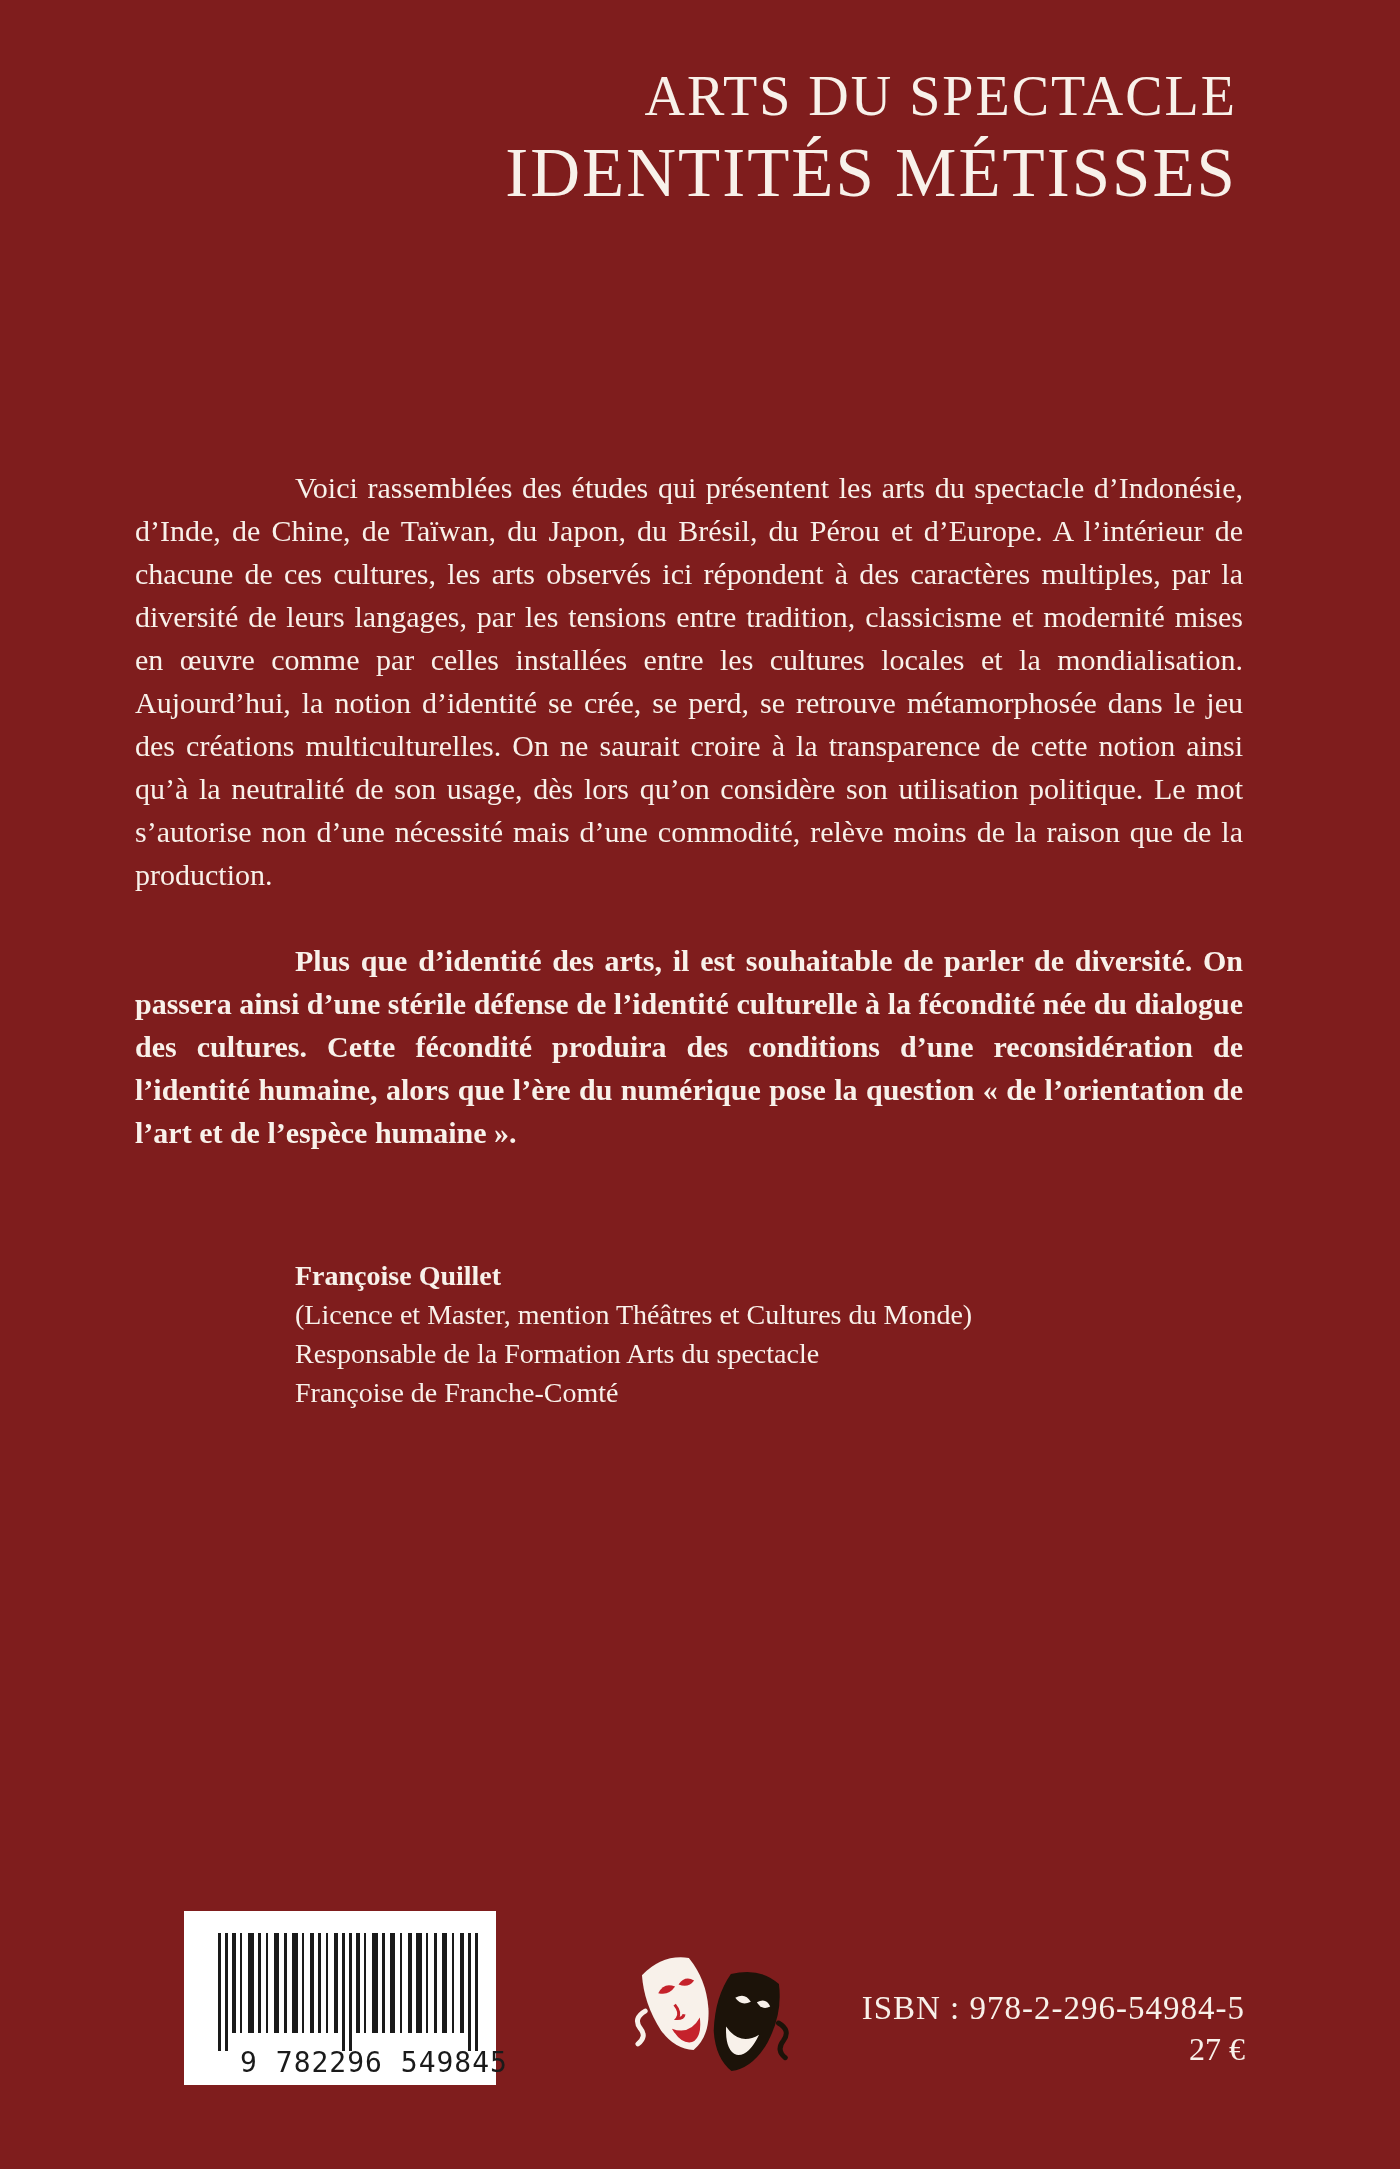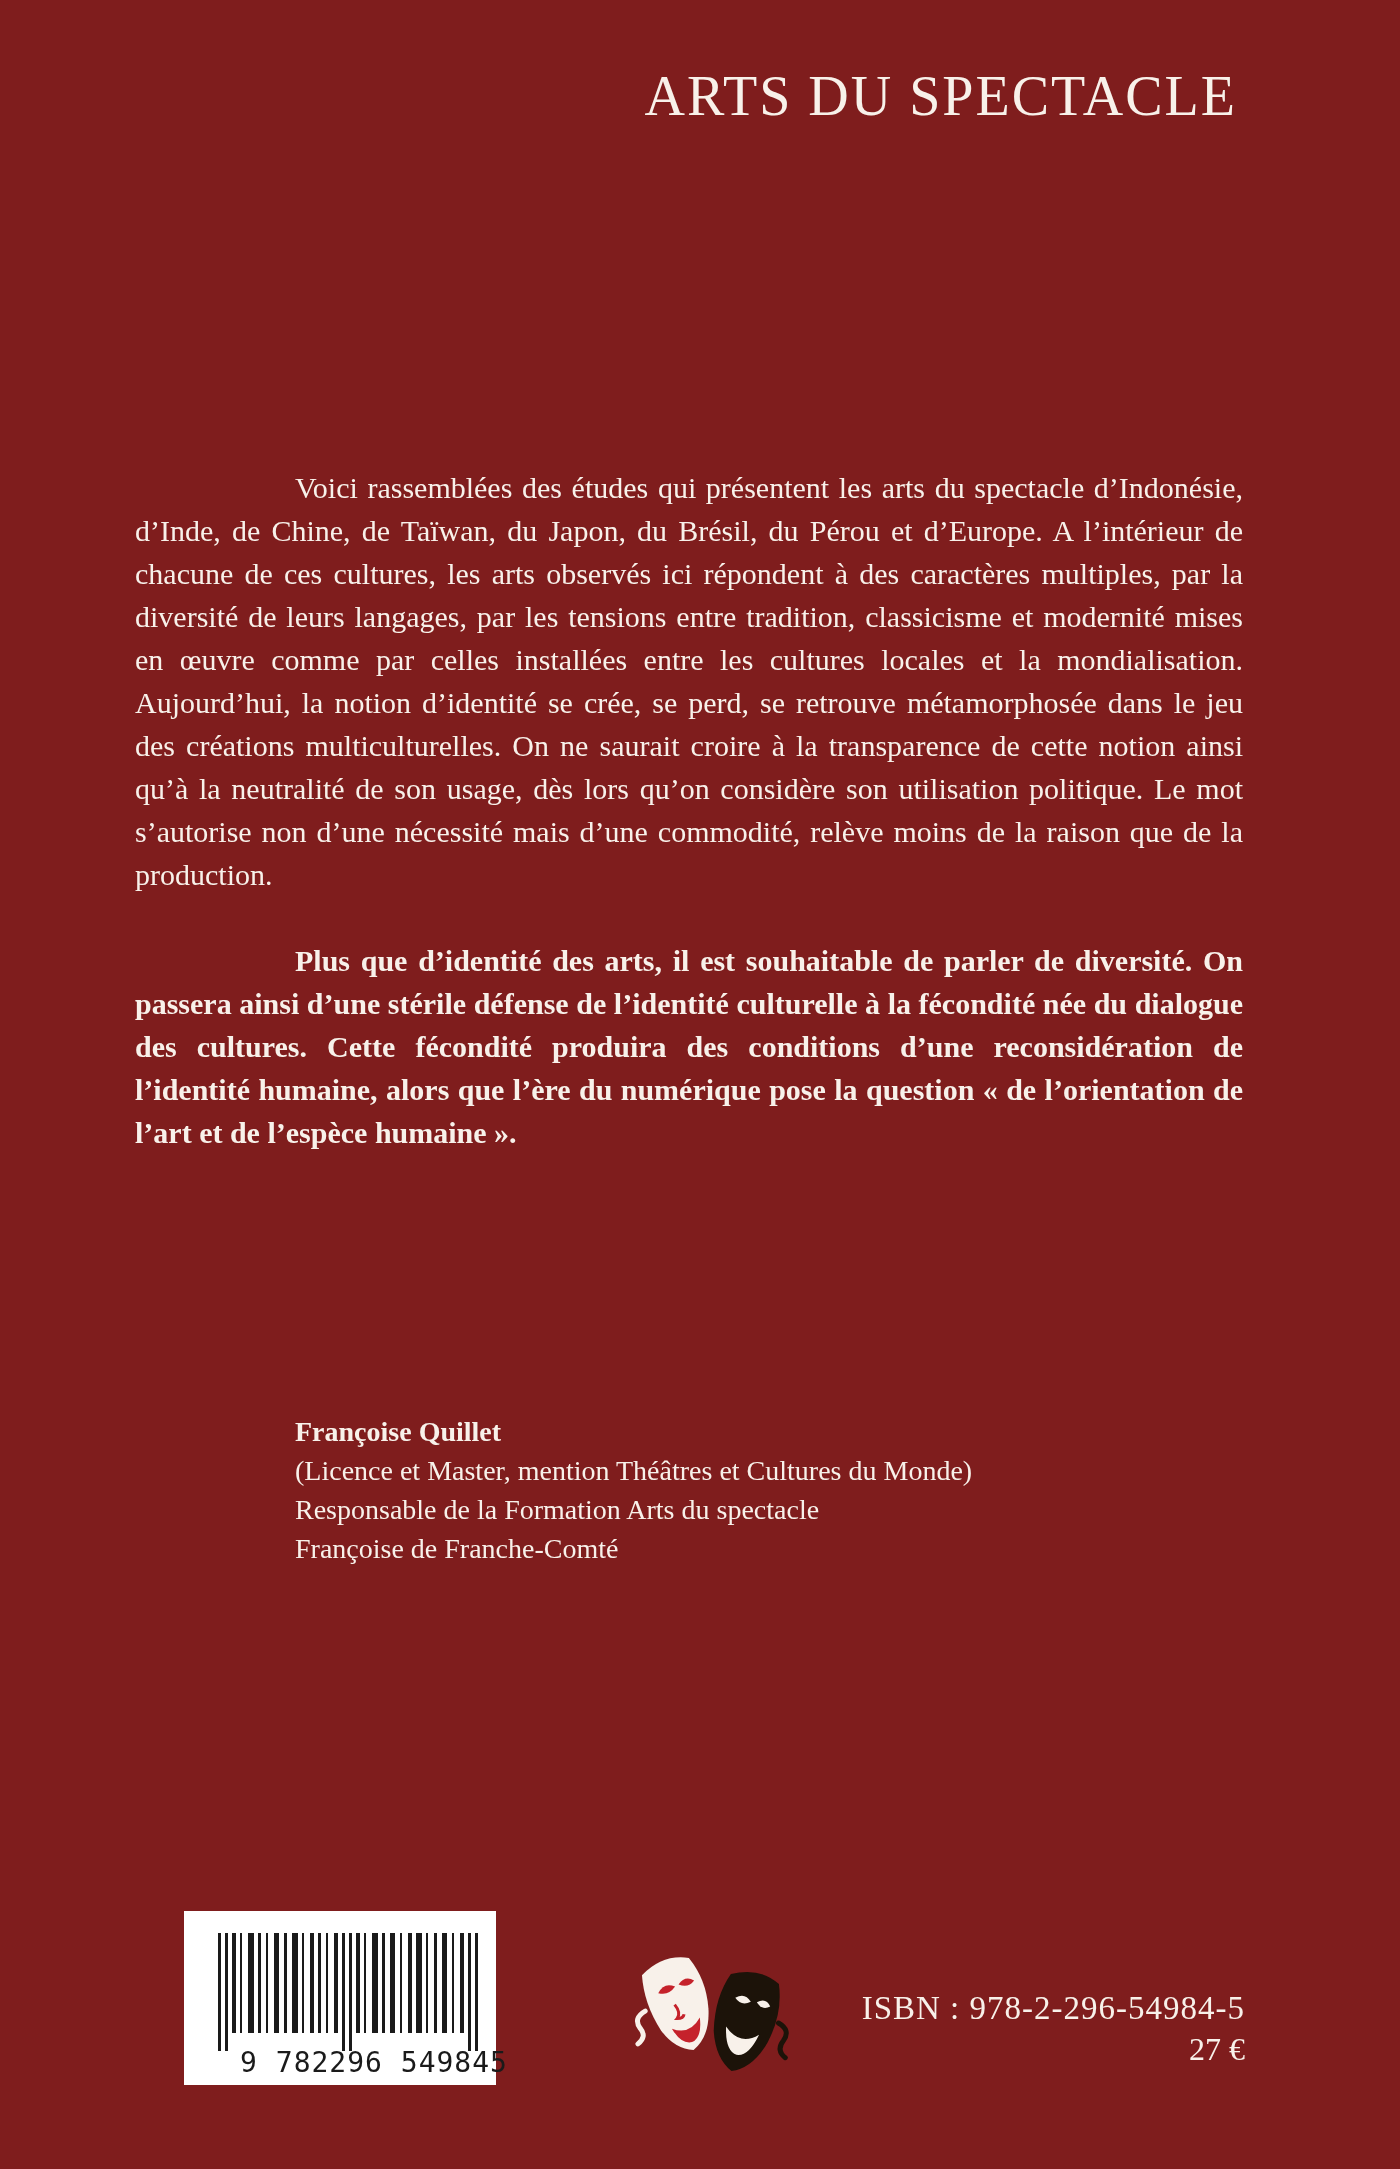--- a/index.html
+++ b/index.html
@@ -35,21 +35,21 @@
     line-height:43px;
     text-align:justify;
   }
   .synopsis p {
     margin:0;
     text-indent:160px;
   }
   .synopsis p + p { margin-top:43px;font-weight:bold; }
   .author-block {
     position:absolute;
-    top:1412px; left:295px; width:900px;
+    top:1256px; left:295px; width:900px;
     font-size:28px;
     line-height:39px;
   }
   .author-name { font-weight:bold; }
   .barcode-box {
     position:absolute;
     left:184px; top:1911px;
     width:312px; height:174px;
     background:#ffffff;
   }
@@ -79,20 +79,21 @@
   .isbn-line { font-size:33px; letter-spacing:1px; white-space:nowrap; }
   .price-line { font-size:32px; margin-top:4px; }
 </style>
 </head>
 <body>
 
 <div class="cover">
 
   <div class="title-block">
     <div class="title-line1">ARTS DU SPECTACLE</div>
+    <div class="title-line2">IDENTITÉS MÉTISSES</div>
   </div>
 
   <div class="synopsis">
     <p>Voici rassemblées des études qui présentent les arts du spectacle d’Indonésie, d’Inde, de Chine, de Taïwan, du Japon, du Brésil, du Pérou et d’Europe. A l’intérieur de chacune de ces cultures, les arts observés ici répondent à des caractères multiples, par la diversité de leurs langages, par les tensions entre tradition, classicisme et modernité mises en œuvre comme par celles installées entre les cultures locales et la mondialisation. Aujourd’hui, la notion d’identité se crée, se perd, se retrouve métamorphosée dans le jeu des créations multiculturelles. On ne saurait croire à la transparence de cette notion ainsi qu’à la neutralité de son usage, dès lors qu’on considère son utilisation politique. Le mot s’autorise non d’une nécessité mais d’une commodité, relève moins de la raison que de la production.</p>
     <p>Plus que d’identité des arts, il est souhaitable de parler de diversité. On passera ainsi d’une stérile défense de l’identité culturelle à la fécondité née du dialogue des cultures. Cette fécondité produira des conditions d’une reconsidération de l’identité humaine, alors que l’ère du numérique pose la question « de l’orientation de l’art et de l’espèce humaine ».</p>
   </div>
 
   <div class="author-block">
     <div class="author-name">Françoise Quillet</div>
     <div>(Licence et Master, mention Théâtres et Cultures du Monde)</div>

